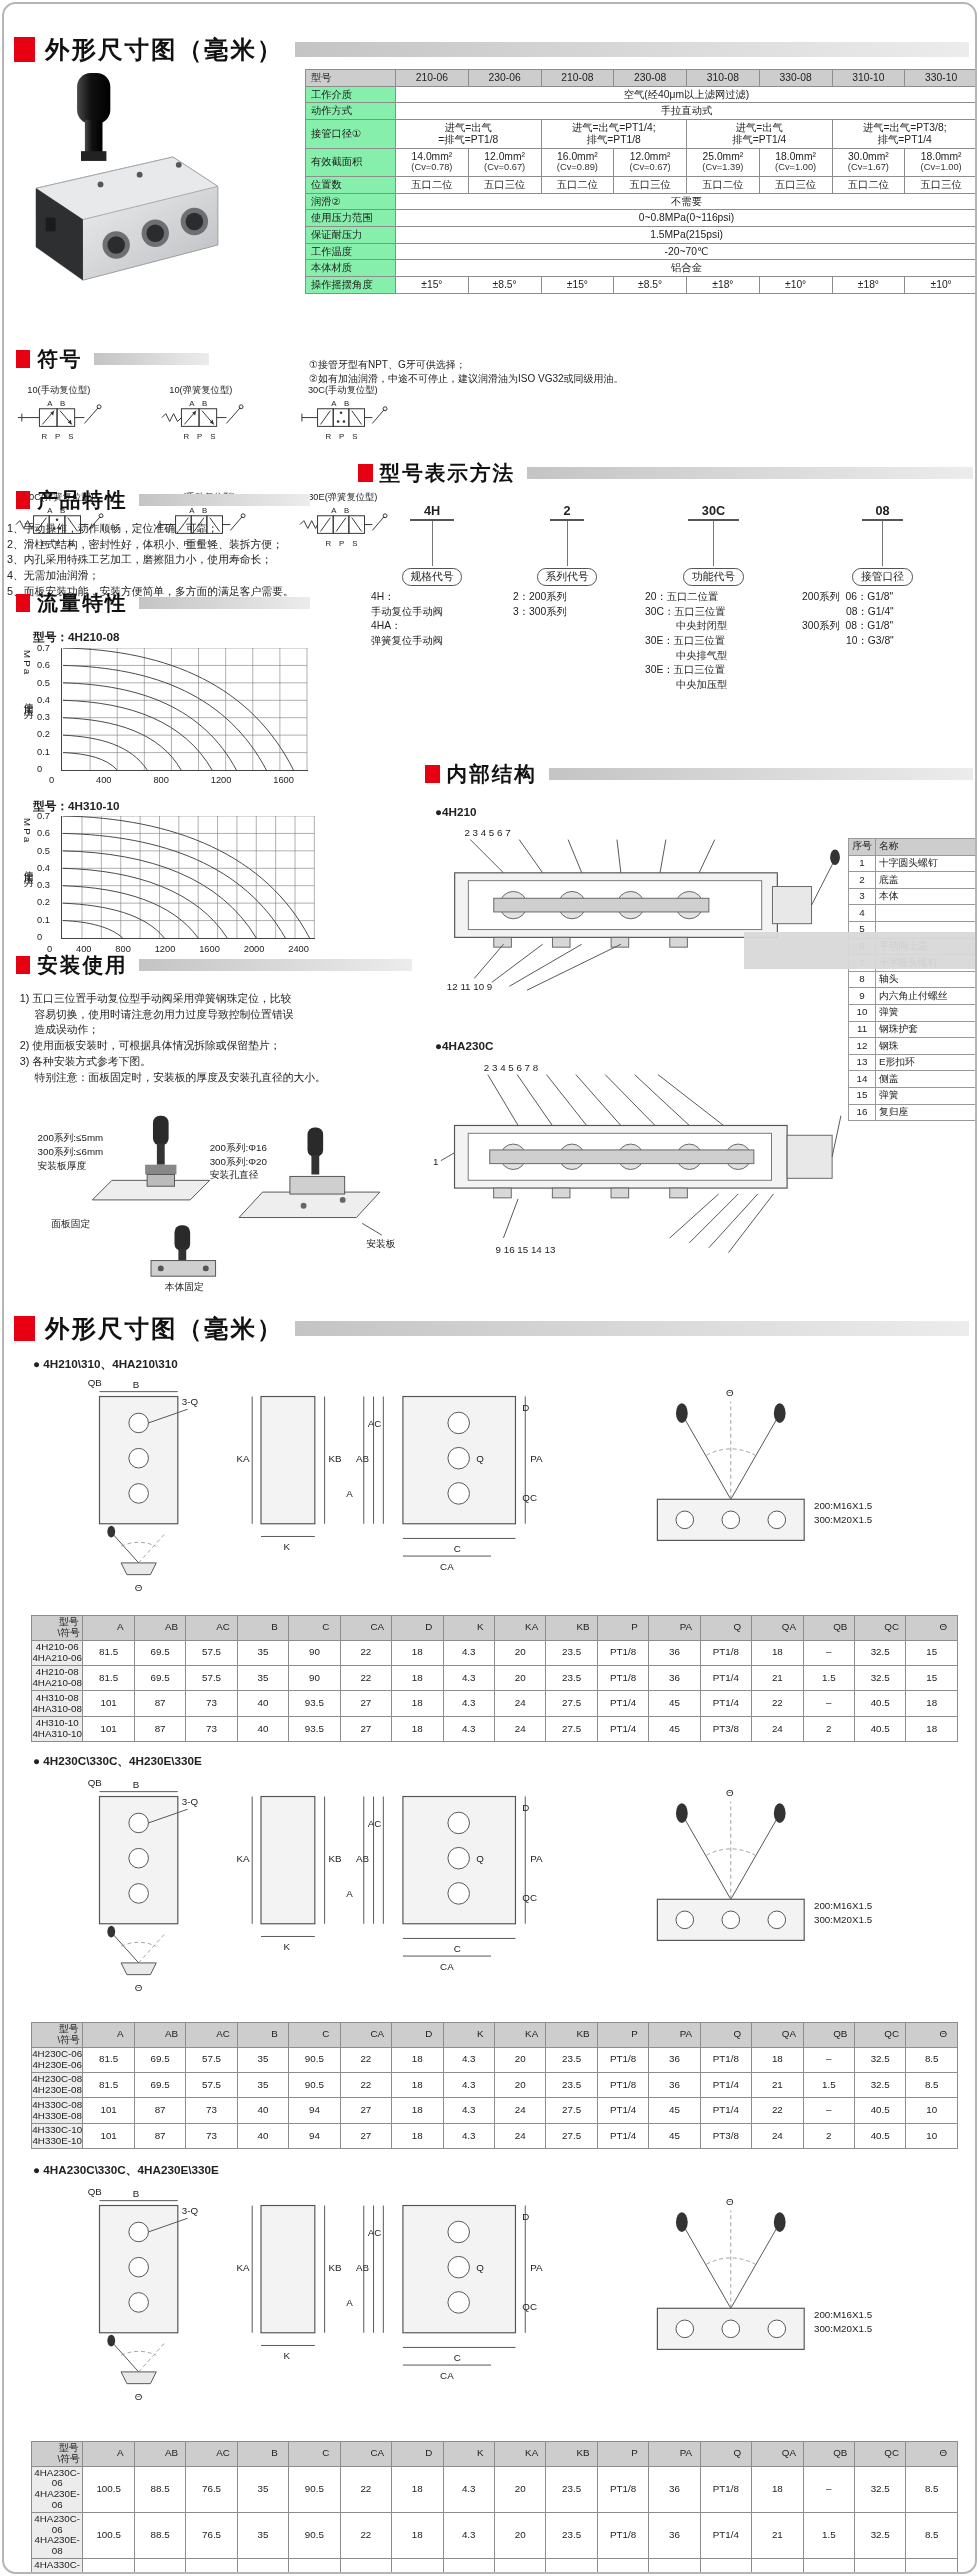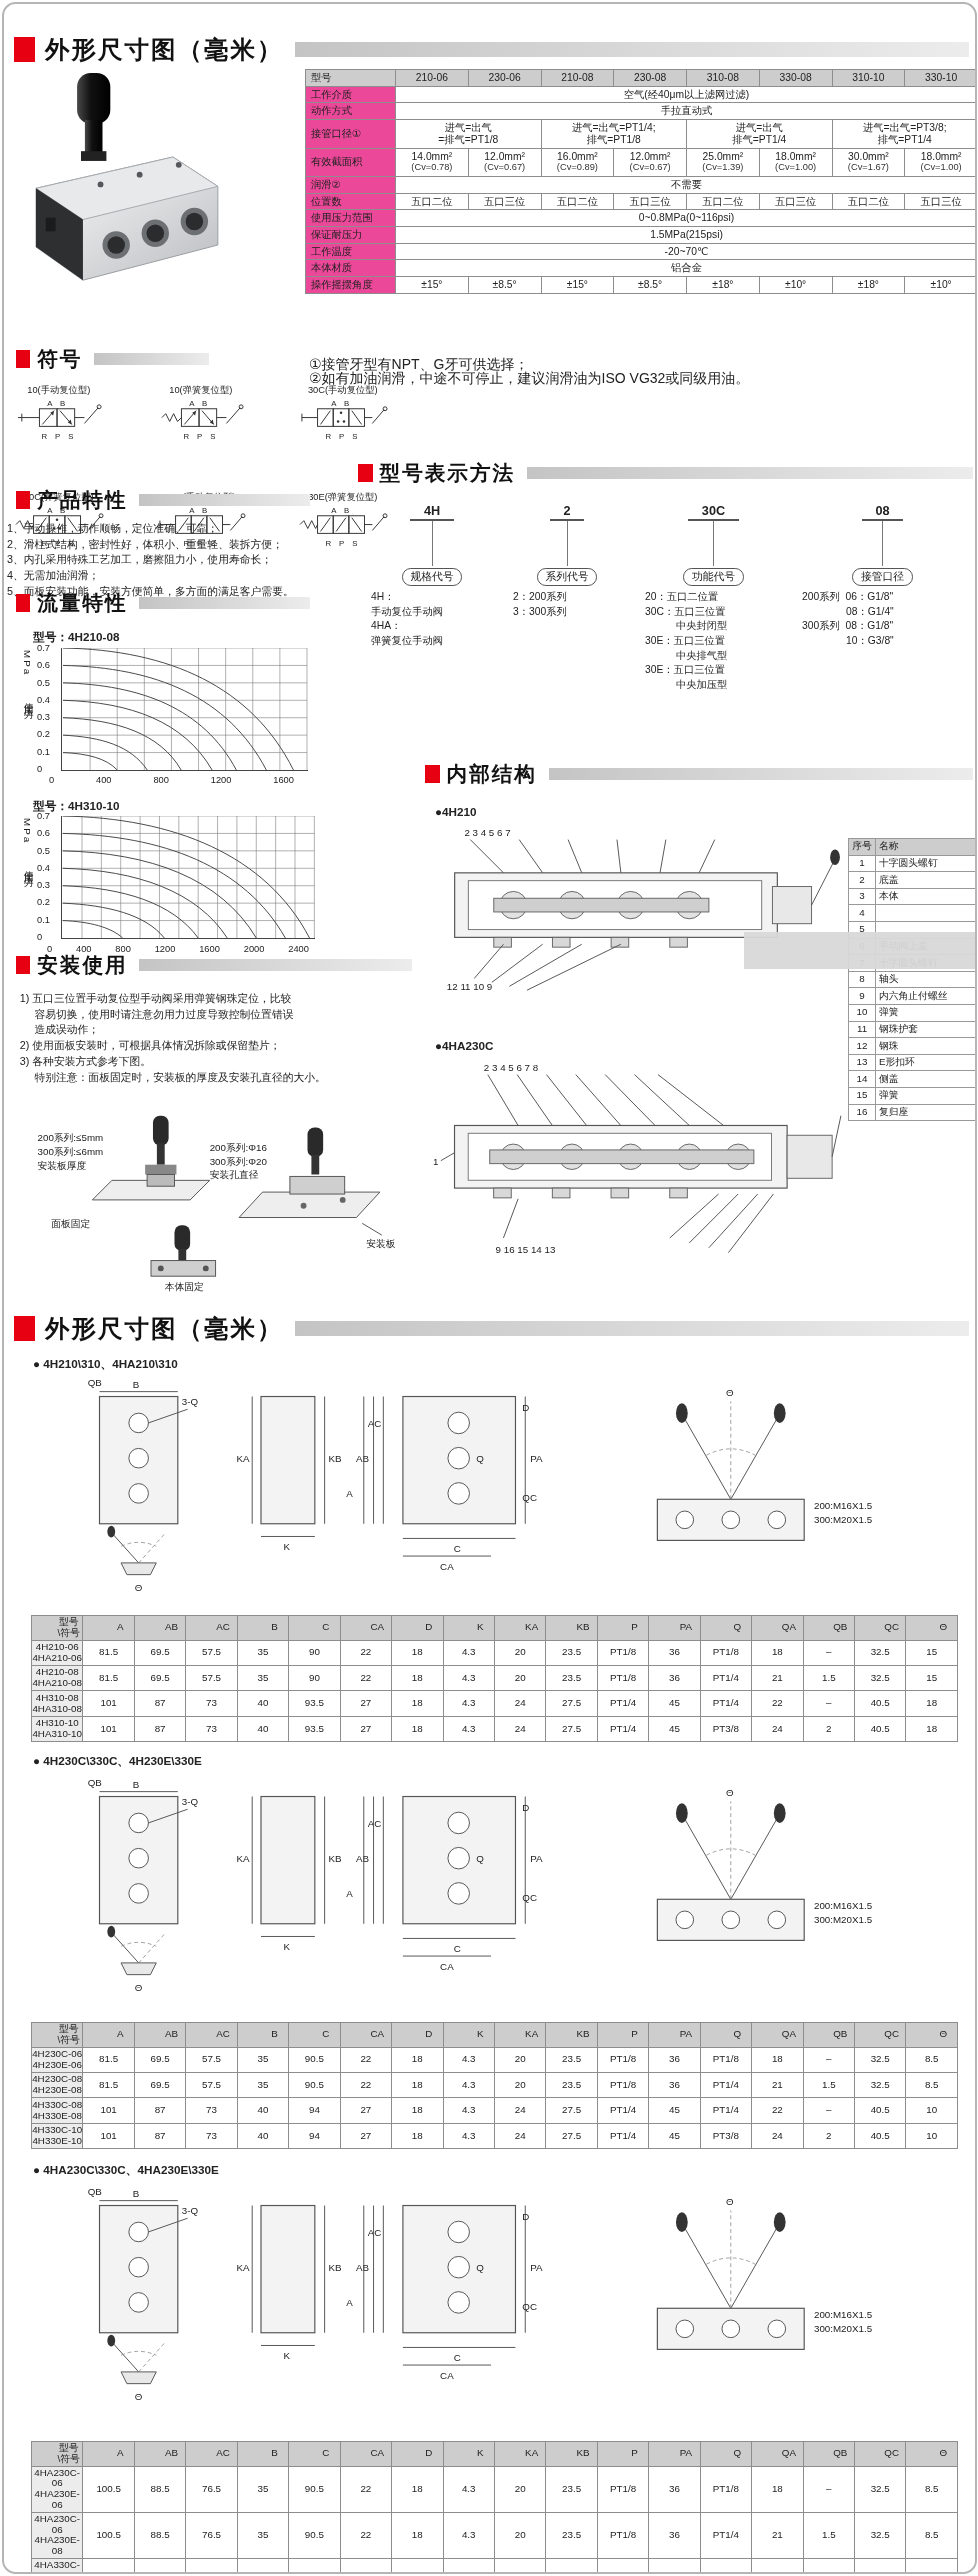--- a/index.html
+++ b/index.html
@@ -19,24 +19,24 @@
   .sec-h .red { width:21.5px; height:25.4px; background:#e60012; margin-right:9.8px; }
   .sec-h .t { font-size:24.5px; font-weight:bold; color:#111; letter-spacing:2px; white-space:nowrap; }
   .sec-h .bar { height:14.7px; background:linear-gradient(90deg,#c4c4c4,#ececec); margin-left:11.7px; }
   .sec-h.small .red { width:14.7px; height:17.6px; margin-right:6.9px; }
   .sec-h.small .t { font-size:20.6px; }
   .sec-h.small .bar { height:12.7px; }
   
   table { border-collapse:collapse; }
   .spec { width:673px; font-size:10.3px; table-layout:fixed; }
   .spec th,.spec td { border:1px solid #8d8d8d; text-align:center; vertical-align:middle; padding:2px 9px; line-height:11.7px; font-weight:normal; }
-  .spec th.lab { background:#ec4899; text-align:left; padding-left:4.9px; width:90px; }
+  .spec th.lab { background:#86efac; text-align:left; padding-left:4.9px; width:90px; }
   .spec tr.mrow th.lab,.spec tr.mrow td { background:#cdcdcd; }
   .spec td .cv { font-size:9.3px; color:#333; }
-  .notes { font-size:14px; line-height:13.7px; color:#222; }
+  .notes { font-size:10px; line-height:13.7px; color:#222; }
   
   .symgrid { display:grid; grid-template-columns:repeat(3,1fr); grid-row-gap:5.9px;gap:48px; }
   .sym { text-align:center; }
   .sym-t { font-size:9.3px; margin-bottom:1px; white-space:nowrap; }
   .sym svg { display:block; margin:0 auto; }
   .sline { stroke:#333; stroke-width:1; fill:none; }
   .sfill { fill:#333; }
   .stext { font-size:8px; fill:#222; letter-spacing:3px; }
   
   .feat div { font-size:10.8px; line-height:15.7px; }
@@ -193,33 +193,33 @@
       <td>
             <div>30.0mm²</div>
             <div class="cv">(Cv=1.67)</div>
           </td>
       <td>
             <div>18.0mm²</div>
             <div class="cv">(Cv=1.00)</div>
           </td>
     </tr>
     <tr>
-      <th class="lab">润滑②</th>
-      <td colspan="8">不需要</td>
-    </tr>
-    <tr>
       <th class="lab">位置数</th>
       <td>五口二位</td>
       <td>五口三位</td>
       <td>五口二位</td>
       <td>五口三位</td>
       <td>五口二位</td>
       <td>五口三位</td>
       <td>五口二位</td>
       <td>五口三位</td>
+    </tr>
+    <tr>
+      <th class="lab">润滑②</th>
+      <td colspan="8">不需要</td>
     </tr>
     <tr>
       <th class="lab">使用压力范围</th>
       <td colspan="8">0~0.8MPa(0~116psi)</td>
     </tr>
     <tr>
       <th class="lab">保证耐压力</th>
       <td colspan="8">1.5MPa(215psi)</td>
     </tr>
     <tr>

